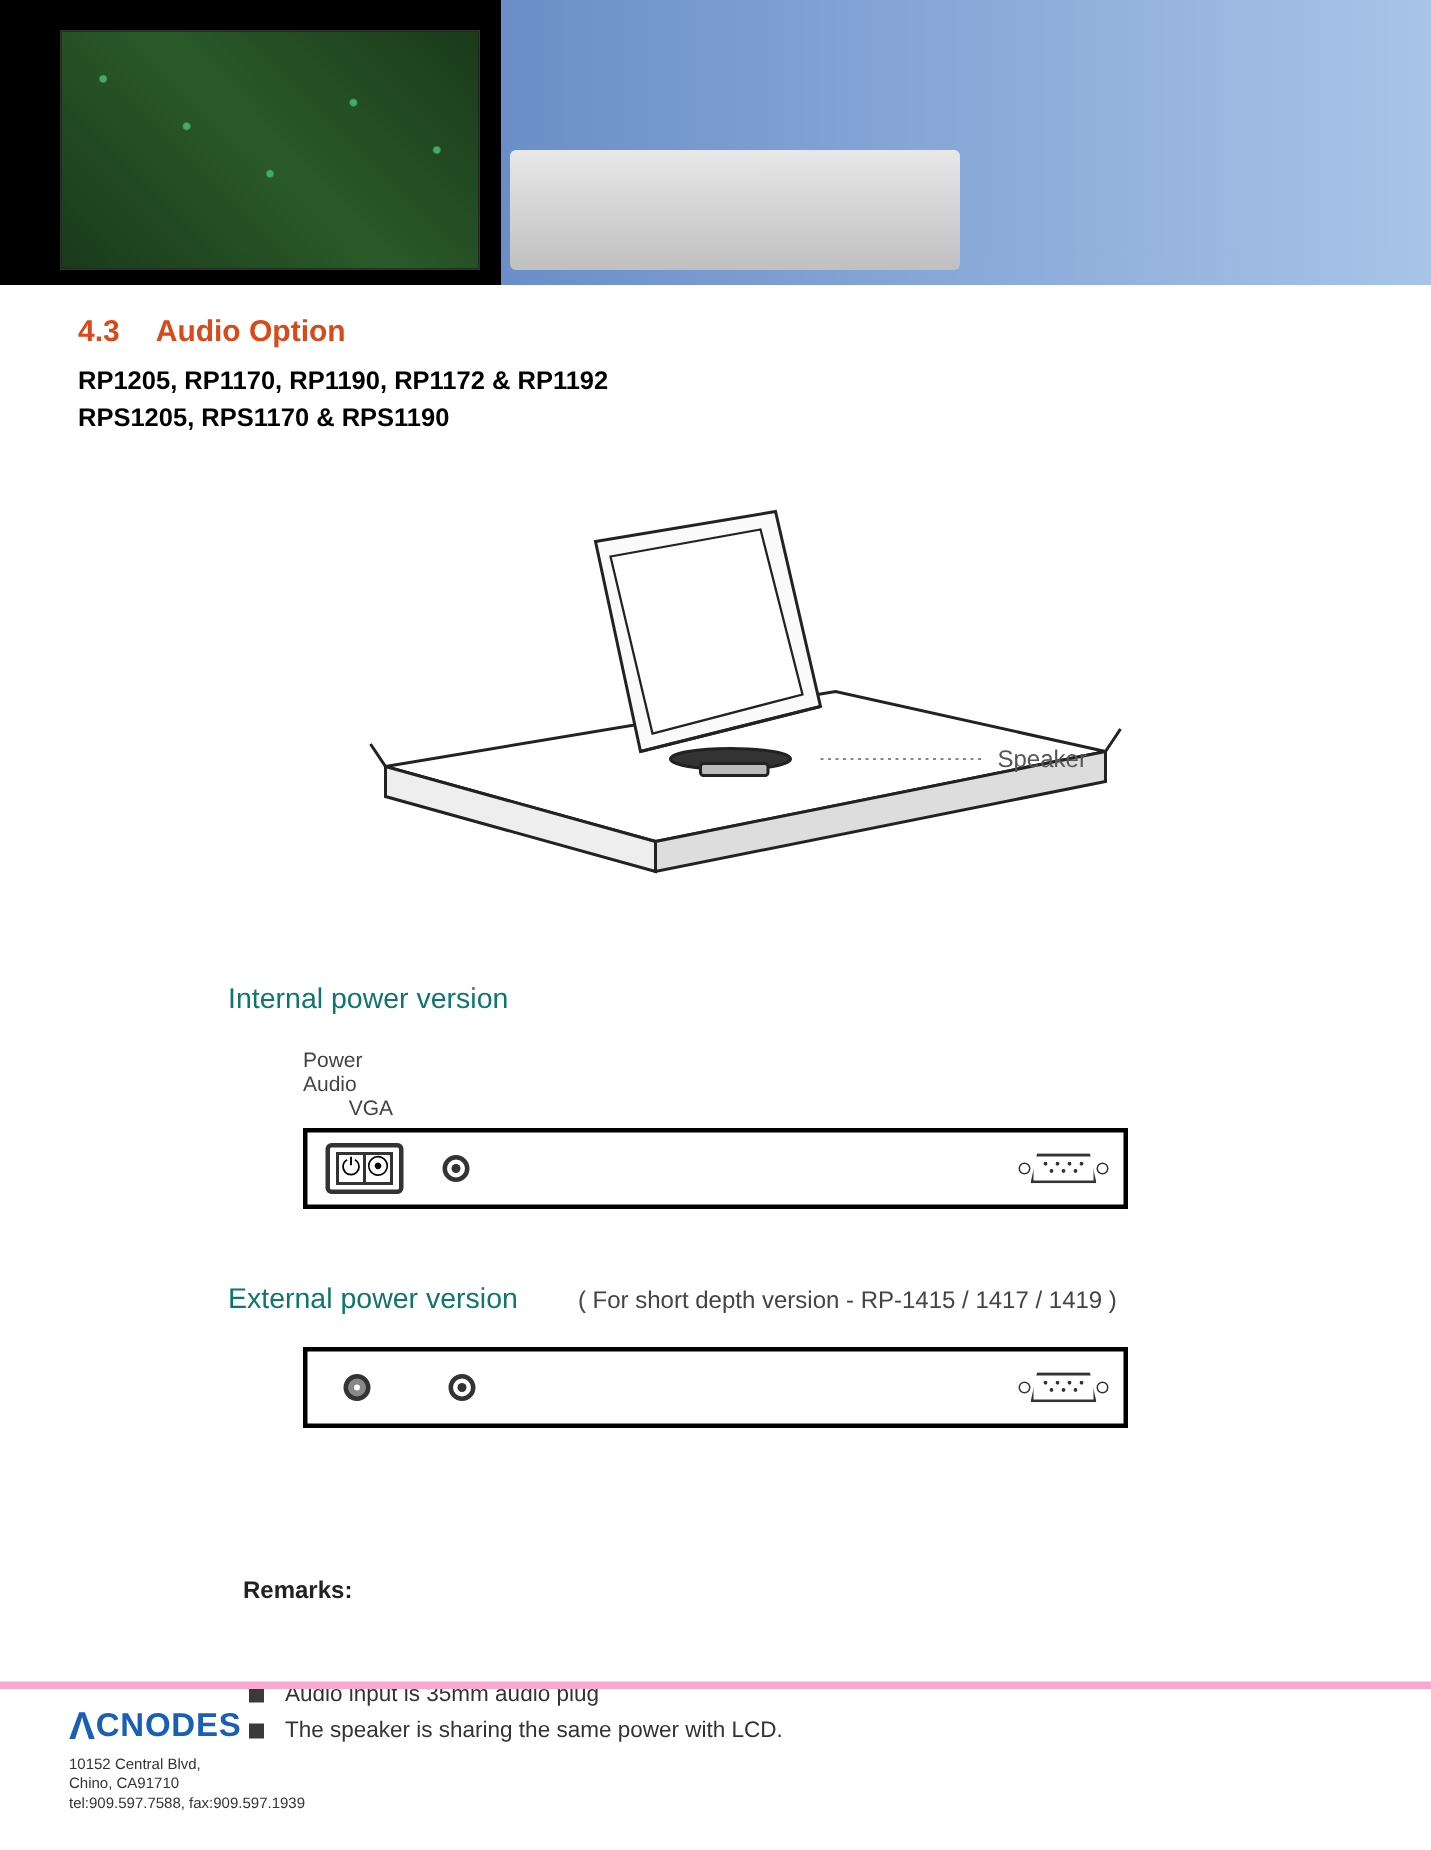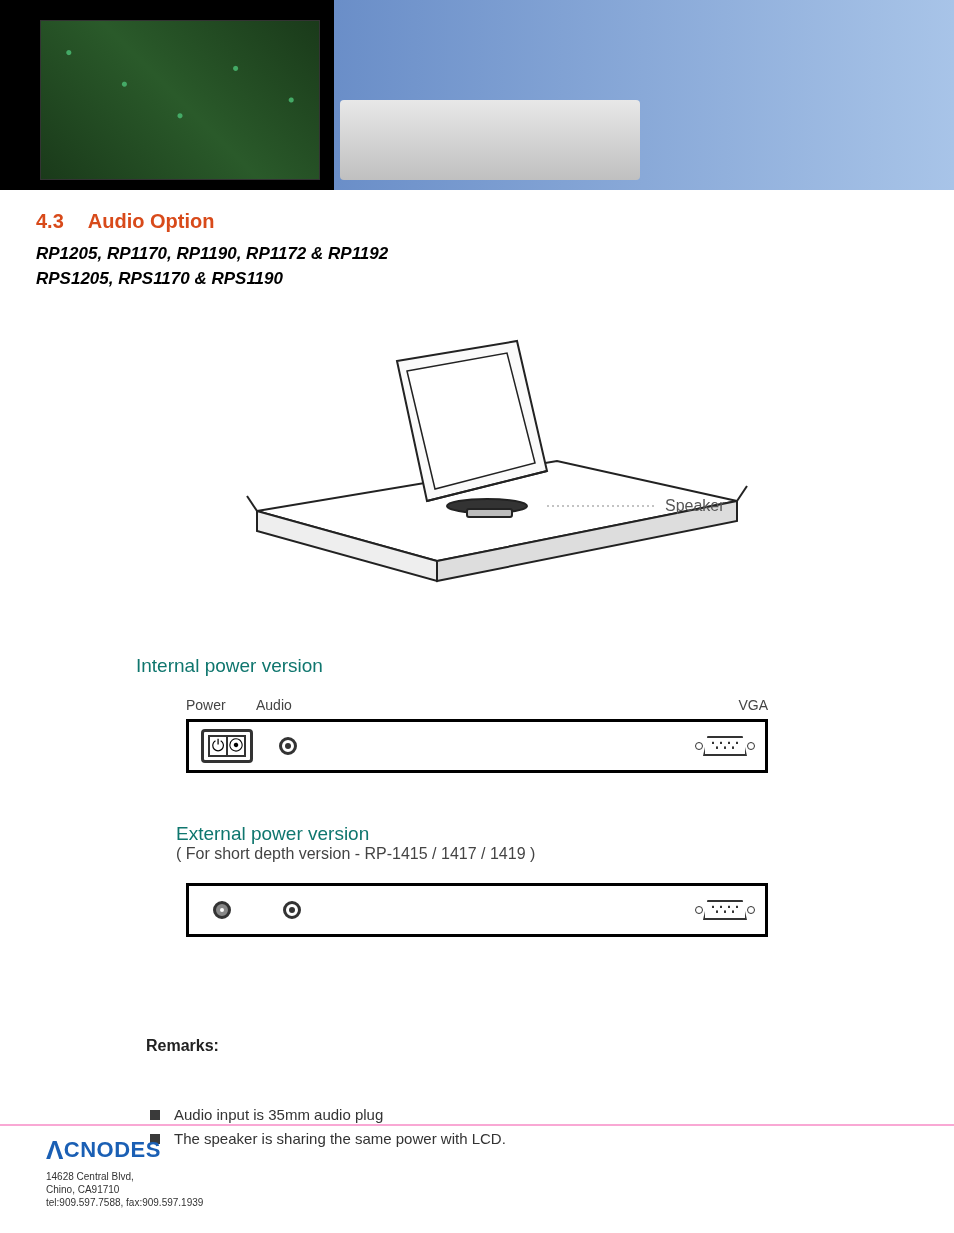--- a/index.html
+++ b/index.html
@@ -35,37 +35,36 @@
     .header-device {
       position: absolute;
       top: 100px;
       left: 340px;
       width: 300px;
       height: 80px;
       background: linear-gradient(180deg, #e8e8e8 0%, #c0c0c0 100%);
       border-radius: 4px;
     }
     .content {
-      padding: 20px 36px;
+      padding: 20px 52px;
     }
     .section-heading {
       font-size: 20px;
       font-weight: bold;
       color: #d84a1a;
       margin-bottom: 10px;
       font-family: Arial, sans-serif;
     }
     .section-num { margin-right: 24px; }
     .models-line {
       font-size: 17px;
       font-weight: bold;
       color: #000;
       line-height: 1.35;
       margin-bottom: 2px;
-      font-style: italic;
     }
     .figure-main {
       text-align: center;
       margin: 40px 0 60px;
     }
     .drawer-svg {
       display: inline-block;
     }
     .panel-section {
       margin: 0 100px 50px;
@@ -78,20 +77,21 @@
     .panel-note {
       font-size: 16px;
       color: #444;
       margin-left: 40px;
     }
     .panel-top-labels {
       display: flex;
       font-size: 14px;
       color: #444;
       margin: 0 50px 6px;
+      flex-direction: column;
     }
     .lbl-power { width: 70px; }
     .lbl-audio { flex: 1; }
     .lbl-vga { width: 60px; text-align: right; }
     .panel-box {
       border: 3px solid #000;
       height: 54px;
       margin: 0 50px;
       position: relative;
       display: flex;
@@ -214,21 +214,21 @@
       top: 7px;
       width: 10px;
       height: 10px;
       background: #3a3a3a;
     }
     .footer {
       position: absolute;
       bottom: 24px;
       left: 0;
       width: 100%;
-      border-top: 2px solid #f9a8d4;
+      border-top: 5px solid #f9a8d4;
       padding: 8px 46px 0;
       display: flex;
     }
     .footer-left {
       font-size: 10px;
       color: #333;
       line-height: 1.3;
     }
     .footer-logo {
       font-family: Arial, sans-serif;
@@ -306,21 +306,21 @@
       <div class="audio-jack"></div>
       <div class="vga-port">
         <div class="vga-screw-l"></div>
         <div class="vga-trap"></div>
         <div class="vga-screw-r"></div>
       </div>
     </div>
   </div>
 
   <div class="panel-section">
-    <div style="display:flex; align-items:baseline; margin-bottom:20px;flex-direction:column;">
+    <div style="display:flex; align-items:baseline; margin-bottom:20px;">
       <span class="panel-title" style="margin-bottom:0">External power version</span>
       <span class="panel-note">( For short depth version - RP-1415 / 1417 / 1419 )</span>
     </div>
     <div class="panel-box" style="padding-left:24px;">
       <div class="dc-jack"></div>
       <div class="audio-jack"></div>
       <div class="vga-port">
         <div class="vga-screw-l"></div>
         <div class="vga-trap"></div>
         <div class="vga-screw-r"></div>
@@ -334,17 +334,17 @@
       <li>Audio input is 35mm audio plug</li>
       <li>The speaker is sharing the same power with LCD.</li>
     </ul>
   </div>
 
 </div>
 
 <div class="footer">
   <div class="footer-left">
     <div class="footer-logo"><span class="lambda">Λ</span><span>CNODES</span></div>
-    <div>14628 Central Blvd,</div>
+    <div>10152 Central Blvd,</div>
     <div>Chino, CA91710</div>
     <div>tel:909.597.7588, fax:909.597.1939</div>
   </div>
 </div>
 
 </body></html>

